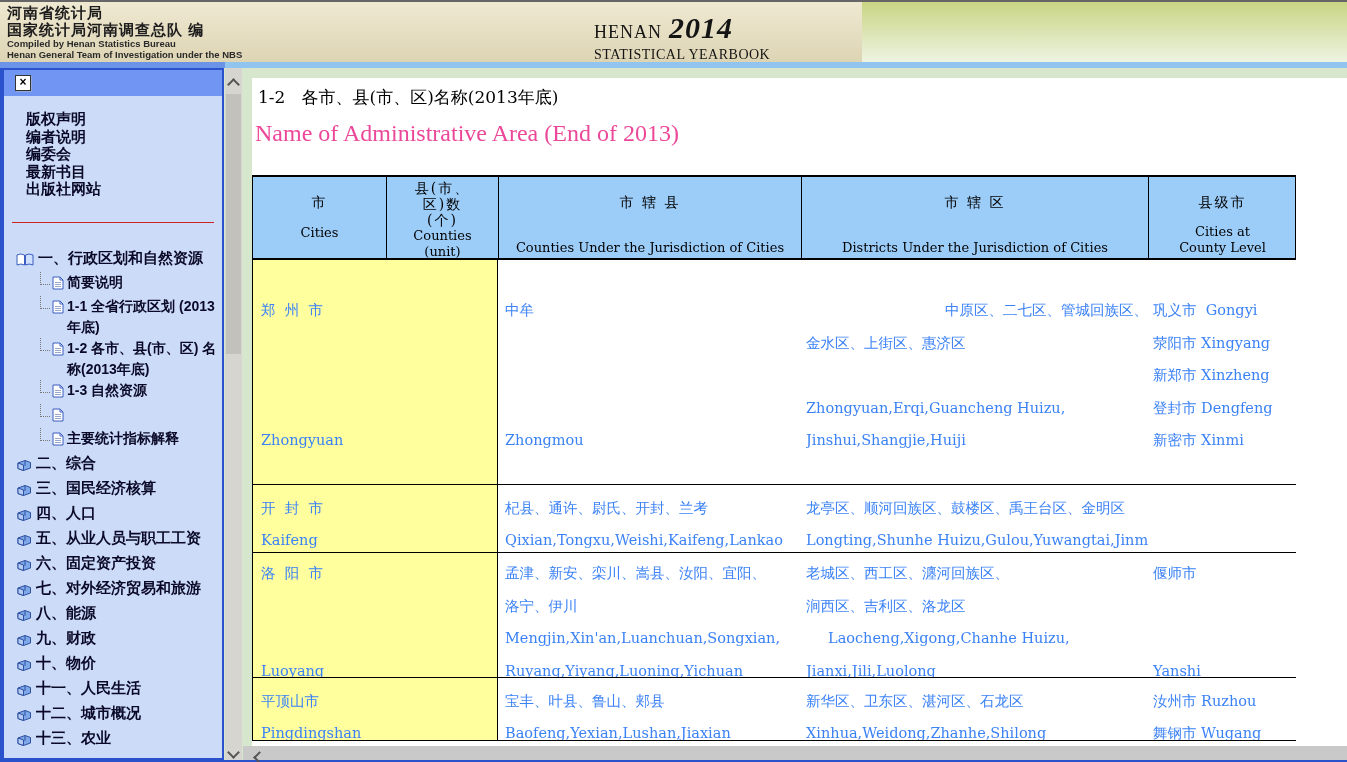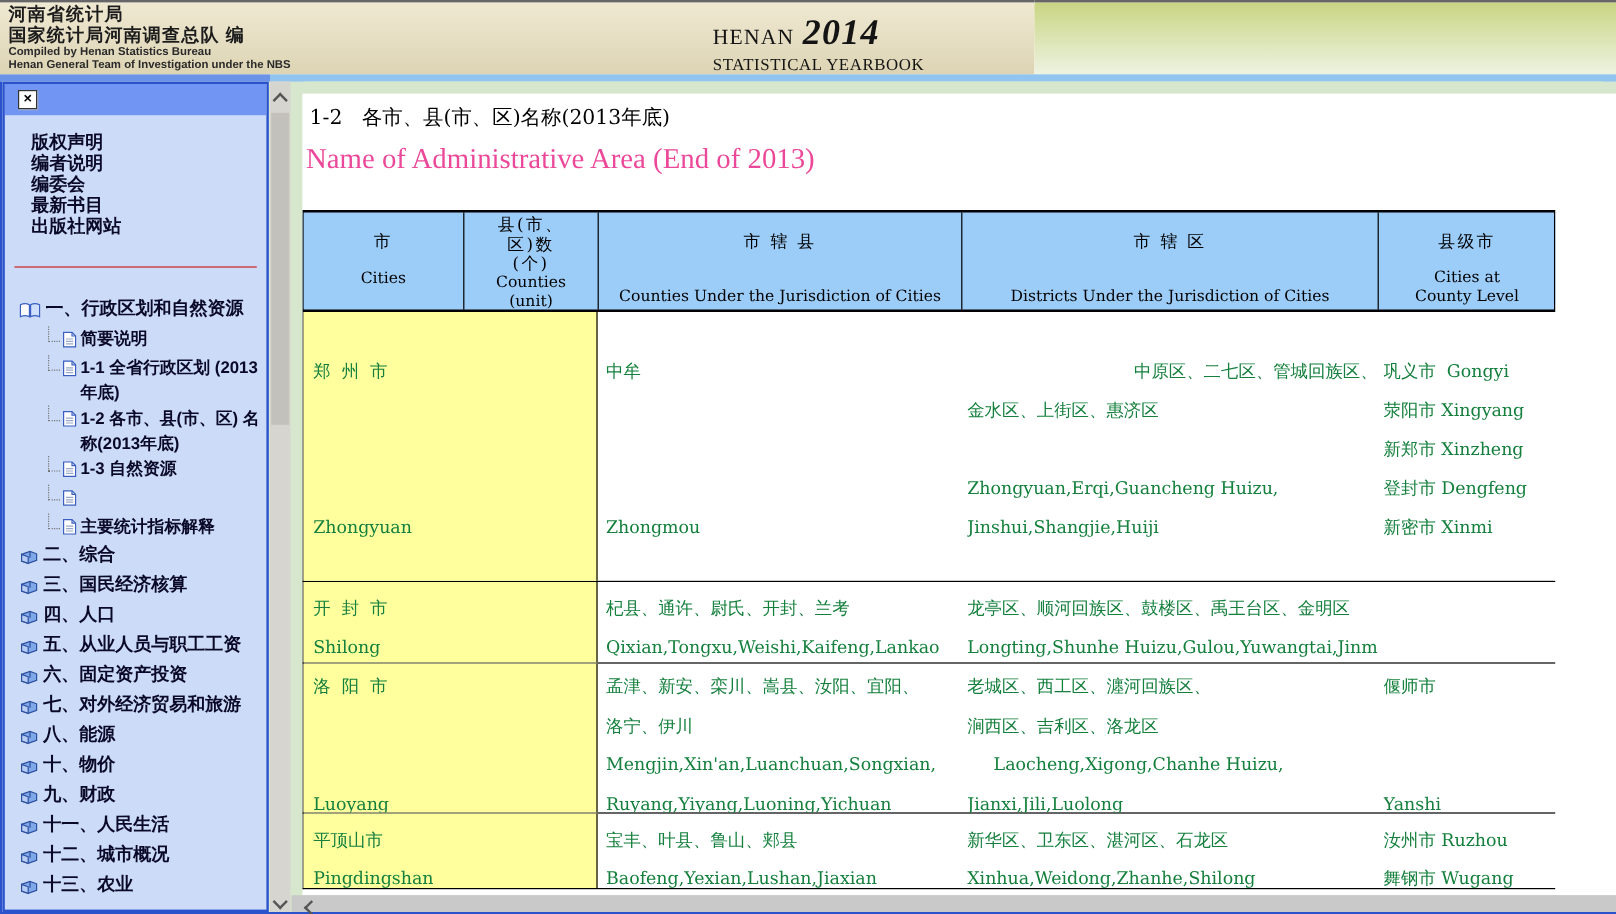--- a/index.html
+++ b/index.html
@@ -83,21 +83,21 @@
   .th .zhb{font-size:14px;line-height:16px;letter-spacing:2px;white-space:pre;}
   .th .enb{font-size:13px;line-height:15.5px;}
   .th.padzh .zhb{padding-top:14px;}
   .th.raisen .enb{margin-bottom:15px;}
   .trow{display:flex;box-sizing:border-box;border-bottom:1px solid #000;border-left:1px solid #000;width:1044px;}
   .td{box-sizing:border-box;overflow:hidden;flex:0 0 auto;}
   .td.city{width:245px;background:#ffff9e;border-right:1px solid #000;padding-left:8px;}
   .td.c3{width:303px;padding-left:7px;}
   .td.c4{width:347px;padding-left:5px;}
   .td.c5{width:148px;padding-left:5px;}
-  .line{white-space:pre;font-size:14.5px;color:#15803d;
+  .line{white-space:pre;font-size:14.5px;color:#3b82f6;
         font-family:"DejaVu Serif","Liberation Serif",serif;overflow:hidden;}
 </style>
 </head>
 <body>
 
 <div id="stage">
 
   <div class="hdr">
     <div class="hdr-left">
       <div class="org">
@@ -264,29 +264,29 @@
                 <path d="M9 1.5 L9 6.8" stroke="#2c4fa0" fill="none"></path>
               </svg></span>
             <span>八、能源</span>
           </div>
           <div class="tree-chapter">
             <span class="bicon"><svg width="16" height="13" viewBox="0 0 16 13">
                 <path d="M2 4 L9 1.5 L14.5 3.5 L14.5 9 L7.5 11.5 L2 9.5 Z" fill="#7fa8e8" stroke="#2c4fa0"></path>
                 <path d="M2 4 L7.5 6 L7.5 11.5 L2 9.5 Z" fill="#b6ccf4" stroke="#2c4fa0"></path>
                 <path d="M9 1.5 L9 6.8" stroke="#2c4fa0" fill="none"></path>
               </svg></span>
+            <span>九、财政</span>
+          </div>
+          <div class="tree-chapter">
+            <span class="bicon"><svg width="16" height="13" viewBox="0 0 16 13">
+                <path d="M2 4 L9 1.5 L14.5 3.5 L14.5 9 L7.5 11.5 L2 9.5 Z" fill="#7fa8e8" stroke="#2c4fa0"></path>
+                <path d="M2 4 L7.5 6 L7.5 11.5 L2 9.5 Z" fill="#b6ccf4" stroke="#2c4fa0"></path>
+                <path d="M9 1.5 L9 6.8" stroke="#2c4fa0" fill="none"></path>
+              </svg></span>
             <span>十、物价</span>
-          </div>
-          <div class="tree-chapter">
-            <span class="bicon"><svg width="16" height="13" viewBox="0 0 16 13">
-                <path d="M2 4 L9 1.5 L14.5 3.5 L14.5 9 L7.5 11.5 L2 9.5 Z" fill="#7fa8e8" stroke="#2c4fa0"></path>
-                <path d="M2 4 L7.5 6 L7.5 11.5 L2 9.5 Z" fill="#b6ccf4" stroke="#2c4fa0"></path>
-                <path d="M9 1.5 L9 6.8" stroke="#2c4fa0" fill="none"></path>
-              </svg></span>
-            <span>九、财政</span>
           </div>
           <div class="tree-chapter">
             <span class="bicon"><svg width="16" height="13" viewBox="0 0 16 13">
                 <path d="M2 4 L9 1.5 L14.5 3.5 L14.5 9 L7.5 11.5 L2 9.5 Z" fill="#7fa8e8" stroke="#2c4fa0"></path>
                 <path d="M2 4 L7.5 6 L7.5 11.5 L2 9.5 Z" fill="#b6ccf4" stroke="#2c4fa0"></path>
                 <path d="M9 1.5 L9 6.8" stroke="#2c4fa0" fill="none"></path>
               </svg></span>
             <span>十一、人民生活</span>
           </div>
           <div class="tree-chapter">
@@ -380,21 +380,21 @@
                   <div class="line" style="height: 32.5px; line-height: 32.5px;">巩义市  Gongyi</div>
                   <div class="line" style="height: 32.5px; line-height: 32.5px;">荥阳市 Xingyang</div>
                   <div class="line" style="height: 32.5px; line-height: 32.5px;">新郑市 Xinzheng</div>
                   <div class="line" style="height: 32.5px; line-height: 32.5px;">登封市 Dengfeng</div>
                   <div class="line" style="height: 32.5px; line-height: 32.5px;">新密市 Xinmi</div>
                 </div>
               </div>
               <div class="trow" style="height: 68px;">
                 <div class="td city" style="padding-top: 7px;">
                   <div class="line" style="height: 32px; line-height: 32px;">开  封  市</div>
-                  <div class="line" style="height: 32px; line-height: 32px;">Shilong</div>
+                  <div class="line" style="height: 32px; line-height: 32px;">Kaifeng</div>
                 </div>
                 <div class="td c3" style="padding-top: 7px;">
                   <div class="line" style="height: 32px; line-height: 32px;">杞县、通许、尉氏、开封、兰考</div>
                   <div class="line" style="height: 32px; line-height: 32px;">Qixian,Tongxu,Weishi,Kaifeng,Lankao</div>
                 </div>
                 <div class="td c4" style="padding-top: 7px;">
                   <div class="line" style="height: 32px; line-height: 32px;">龙亭区、顺河回族区、鼓楼区、禹王台区、金明区</div>
                   <div class="line" style="height: 32px; line-height: 32px;">Longting,Shunhe Huizu,Gulou,Yuwangtai,Jinming</div>
                 </div>
                 <div class="td c5" style="padding-top: 7px;">

